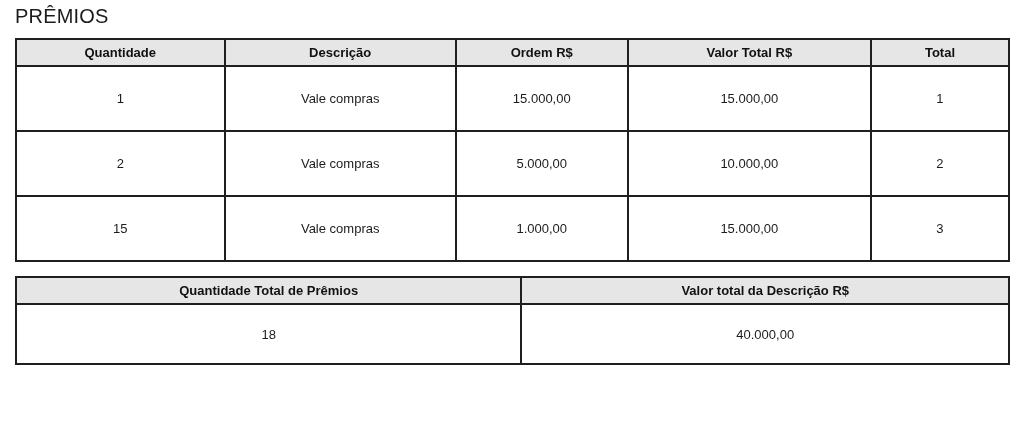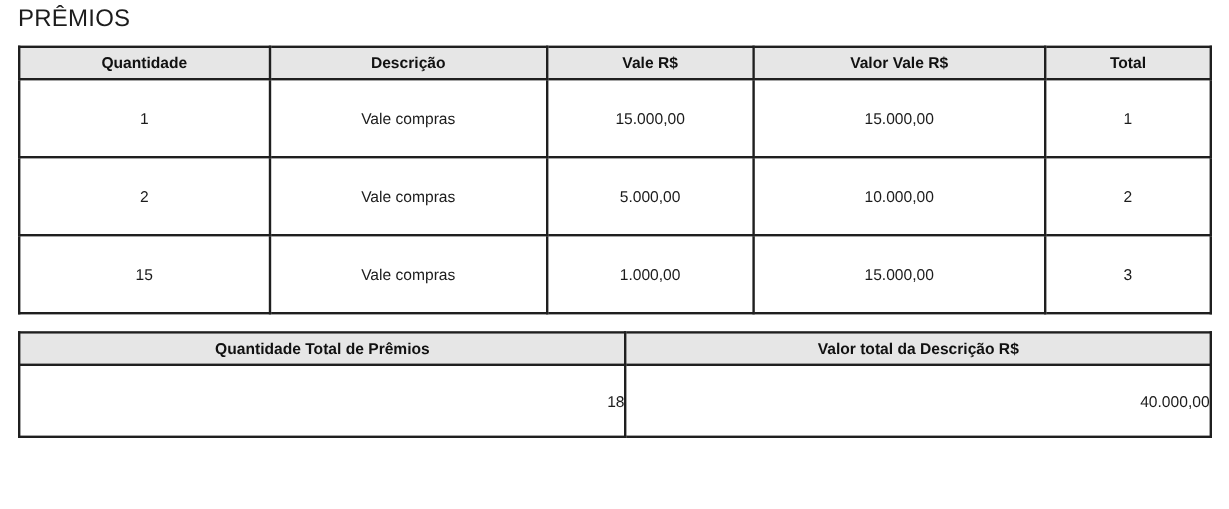--- a/index.html
+++ b/index.html
@@ -60,21 +60,21 @@
   .prizes-table td { height: 65px; }
   .prizes-table col.c1 { width: 21.0%; }
   .prizes-table col.c2 { width: 23.3%; }
   .prizes-table col.c3 { width: 17.3%; }
   .prizes-table col.c4 { width: 24.5%; }
   .prizes-table col.c5 { width: 13.9%; }
 
   .total-title { margin-top: 21px; }
 
   .total-table { margin-top: 14px; border-radius: 12px; }
-  .total-table td { height: 60px; text-align: right; }
+  .total-table td { height: 60px; }
   .total-table col.c1 { width: 50.9%; }
   .total-table col.c2 { width: 49.1%; }
 </style>
 </head>
 <body>
 
 <div class="page">
 
   <div class="section-title">PRÊMIOS</div>
 
@@ -83,22 +83,22 @@
       <col class="c1">
         <col class="c2">
         <col class="c3">
         <col class="c4">
         <col class="c5">
     </colgroup>
     <thead>
       <tr>
         <th>Quantidade</th>
         <th>Descrição</th>
-        <th>Vale R$</th>
-        <th>Valor Vale R$</th>
+        <th>Ordem R$</th>
+        <th>Valor Total R$</th>
         <th>Total</th>
       </tr>
     </thead>
     <tbody>
       <tr>
         <td>1</td>
         <td>Vale compras</td>
         <td>15.000,00</td>
         <td>15.000,00</td>
         <td>1</td>

